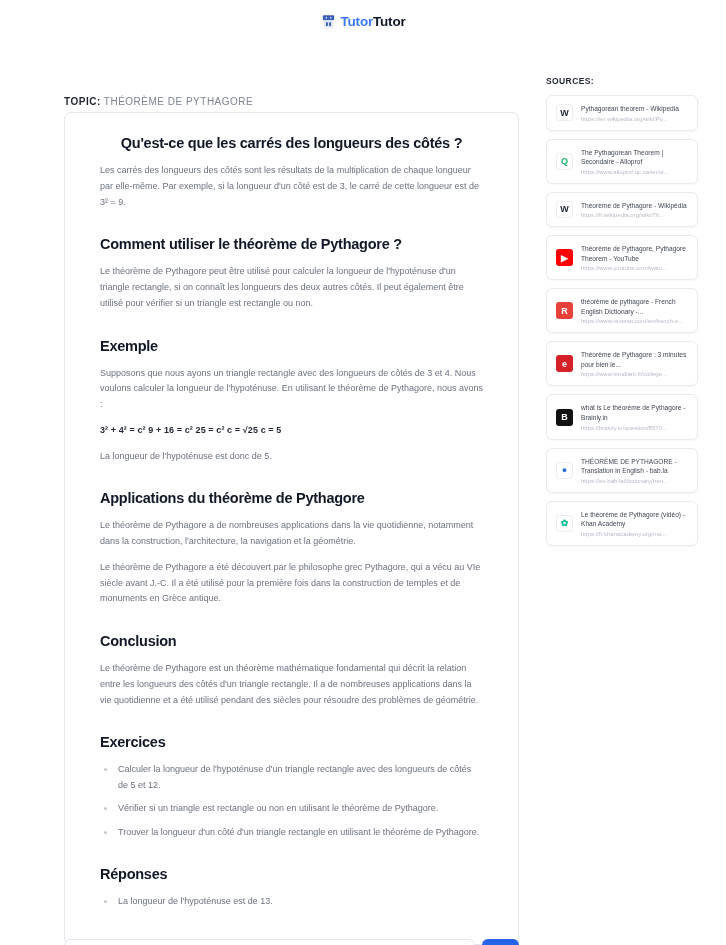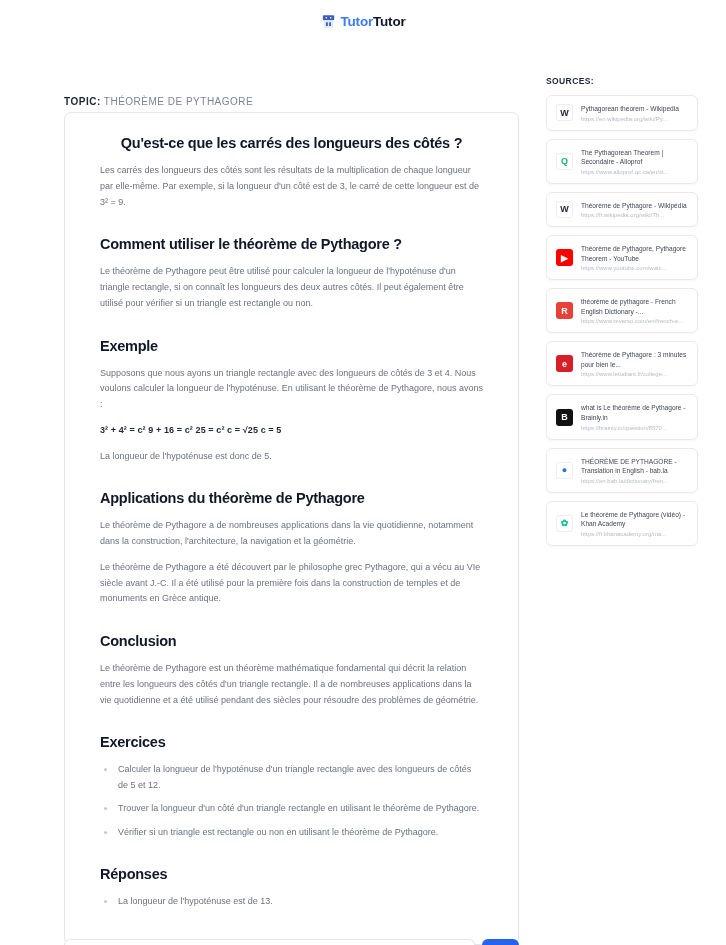--- a/index.html
+++ b/index.html
@@ -219,22 +219,22 @@
       <p class="formula">3² + 4² = c² 9 + 16 = c² 25 = c² c = √25 c = 5</p>
       <p>La longueur de l'hypoténuse est donc de 5.</p>
       <h2>Applications du théorème de Pythagore</h2>
       <p>Le théorème de Pythagore a de nombreuses applications dans la vie quotidienne, notamment dans la construction, l'architecture, la navigation et la géométrie.</p>
       <p>Le théorème de Pythagore a été découvert par le philosophe grec Pythagore, qui a vécu au VIe siècle avant J.-C. Il a été utilisé pour la première fois dans la construction de temples et de monuments en Grèce antique.</p>
       <h2>Conclusion</h2>
       <p>Le théorème de Pythagore est un théorème mathématique fondamental qui décrit la relation entre les longueurs des côtés d'un triangle rectangle. Il a de nombreuses applications dans la vie quotidienne et a été utilisé pendant des siècles pour résoudre des problèmes de géométrie.</p>
       <h2>Exercices</h2>
       <ul>
         <li>Calculer la longueur de l'hypoténuse d'un triangle rectangle avec des longueurs de côtés de 5 et 12.</li>
+        <li>Vérifier si un triangle est rectangle ou non en utilisant le théorème de Pythagore.</li>
         <li>Trouver la longueur d'un côté d'un triangle rectangle en utilisant le théorème de Pythagore.</li>
-        <li>Vérifier si un triangle est rectangle ou non en utilisant le théorème de Pythagore.</li>
       </ul>
       <h2>Réponses</h2>
       <ul>
         <li>La longueur de l'hypoténuse est de 13.</li>
       </ul>
     </div>
 
   <div class="sources">
     <div class="sources-title">SOURCES:</div>
     <div id="sources-list">

